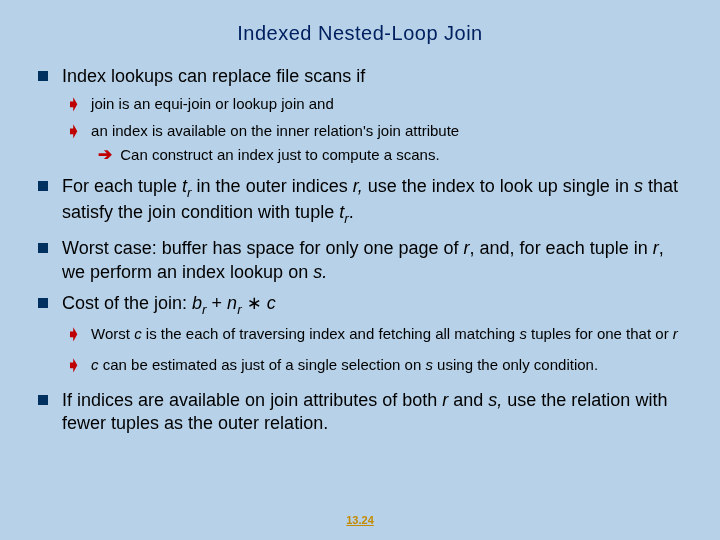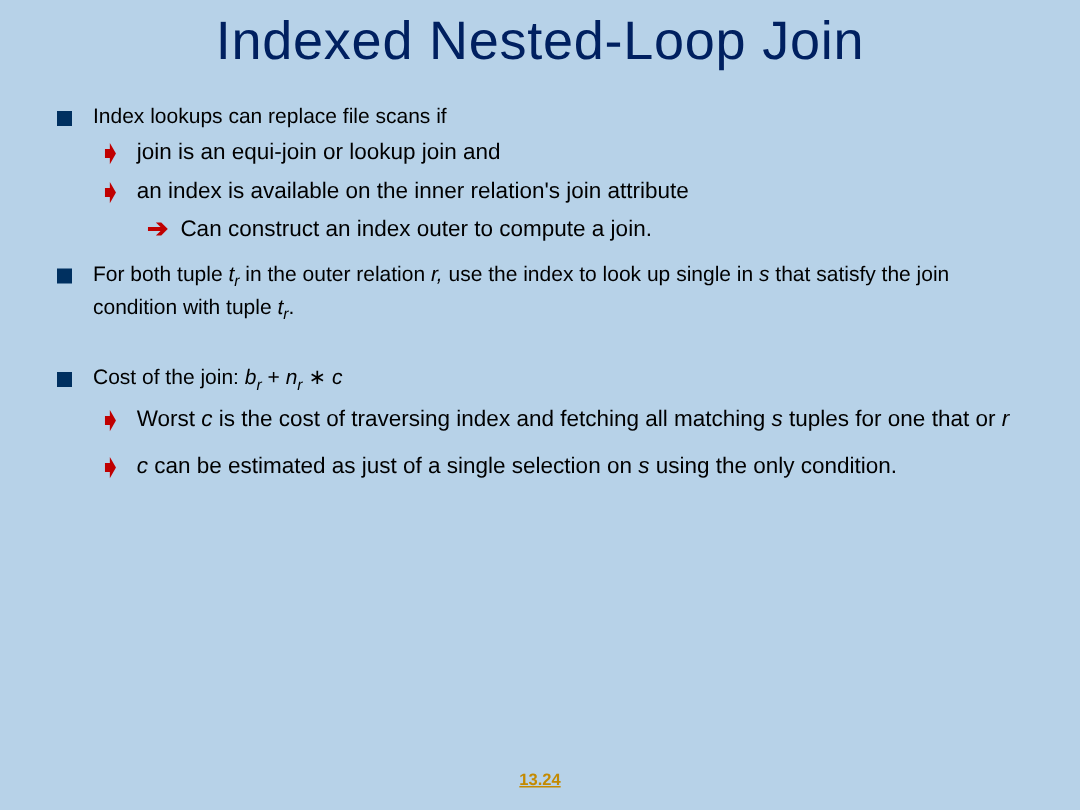--- a/index.html
+++ b/index.html
@@ -6,33 +6,33 @@
   body{
     width:720px;height:540px;
     background:#b7d2e8;
     font-family:Arial,Helvetica,sans-serif;
     color:#000;
     position:relative;
     overflow:hidden;
   }
   .title{
     text-align:center;
-    font-size:36px;
+    font-size:20px;
     color:#002060;
-    padding-top:6px;
+    padding-top:22px;
     padding-bottom:10px;
     letter-spacing:0.5px;
   }
   .content{
     padding:0 30px 0 38px;
   }
   .l1{
     display:flex;
     margin-top:10px;
-    font-size:14px;
+    font-size:18px;
     line-height:1.3;
     justify-content:center;
   }
   .l2{
     display:flex;
     margin-top:6px;
     margin-left:28px;
     font-size:15px;
     line-height:1.35;
   }
@@ -99,48 +99,60 @@
     <div class="bd">join is an equi-join or lookup join and</div>
   </div>
 
   <div class="l2">
     <div class="ar2">➧</div>
     <div class="bd">an index is available on the inner relation's join attribute</div>
   </div>
 
   <div class="l3">
     <div class="ar3">➔</div>
-    <div class="bd">Can construct an index outer to compute a join.</div>
+    <div class="bd">Can construct an index just to compute a scans.</div>
   </div>
 
   <div class="l1">
     <div class="sq"></div>
     <div class="bd">
-      <span>For both tuple </span><span class="it">t</span><span class="sub">r</span><span> in the outer relation </span><span class="it">r,</span><span> use the index to look up single in </span><span class="it">s</span><span> that satisfy the join condition with tuple </span><span class="it">t</span><span class="sub">r</span><span>.</span>
+      <span>For each tuple </span><span class="it">t</span><span class="sub">r</span><span> in the outer indices </span><span class="it">r,</span><span> use the index to look up single in </span><span class="it">s</span><span> that satisfy the join condition with tuple </span><span class="it">t</span><span class="sub">r</span><span>.</span>
     </div>
   </div>
 
+  <div class="l1">
+    <div class="sq"></div>
+    <div class="bd">
+      <span>Worst case:  buffer has space for only one page of </span><span class="it">r</span><span>, and, for each tuple in </span><span class="it">r</span><span>, we perform an index lookup on </span><span class="it">s.</span>
+    </div>
+  </div>
 
-  <div class="l1" style="margin-top:24px">
+  <div class="l1" style="margin-top:8px">
     <div class="sq"></div>
     <div class="bd">
       <span>Cost of the join:  </span><span class="it">b</span><span class="sub">r</span><span>  + </span><span class="it">n</span><span class="sub">r</span><span> ∗ </span><span class="it">c</span>
     </div>
   </div>
 
   <div class="l2">
     <div class="ar2">➧</div>
     <div class="bd">
-      <span>Worst </span><span class="it">c</span><span> is the cost of traversing index and fetching all matching </span><span class="it">s</span><span> tuples for one that or </span><span class="it">r</span>
+      <span>Worst </span><span class="it">c</span><span> is the each of traversing index and fetching all matching </span><span class="it">s</span><span> tuples for one that or </span><span class="it">r</span>
     </div>
   </div>
 
   <div class="l2" style="margin-top:10px">
     <div class="ar2">➧</div>
     <div class="bd">
       <span class="it">c</span><span> can be estimated as just of a single selection on </span><span class="it">s</span><span> using the only condition.</span>
     </div>
   </div>
 
+  <div class="l1" style="margin-top:14px">
+    <div class="sq"></div>
+    <div class="bd">
+      <span>If indices are available on join attributes of both </span><span class="it">r</span><span> and </span><span class="it">s,</span><span> use the relation with fewer tuples as the outer relation.</span>
+    </div>
+  </div>
 
 </div>
 
 <div class="footer">13.24</div>
 
 </body></html>

